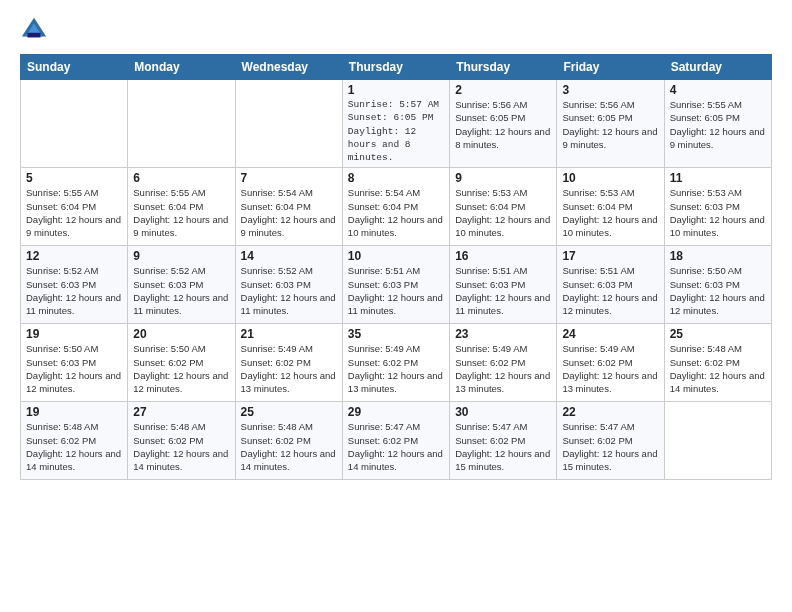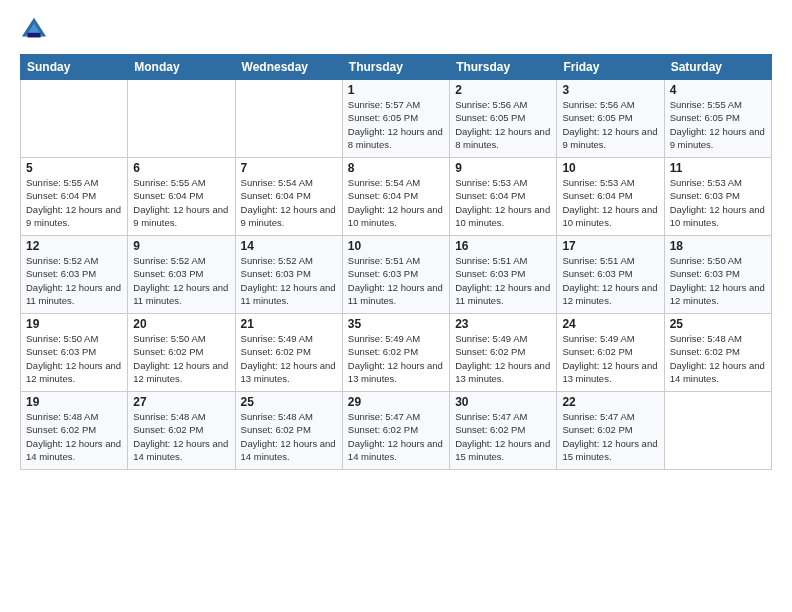--- a/index.html
+++ b/index.html
@@ -132,21 +132,21 @@
           <th>Saturday</th>
         </tr>
     </thead>
     <tbody id="calendar-body">
     <tr>
           <td class="empty-cell"></td>
           <td class="empty-cell"></td>
           <td class="empty-cell"></td>
           <td>
             <span class="day-num">1</span>
-            <div class="day-info" style="white-space: pre-line;">Sunrise: 5:57 AM
+            <div class="day-info" style="white-space: pre-line; font-family: Liberation Mono, monospace;">Sunrise: 5:57 AM
 Sunset: 6:05 PM
 Daylight: 12 hours and 8 minutes.</div>
           </td>
           <td>
             <span class="day-num">2</span>
             <div class="day-info" style="white-space: pre-line;">Sunrise: 5:56 AM
 Sunset: 6:05 PM
 Daylight: 12 hours and 8 minutes.</div>
           </td>
           <td>

